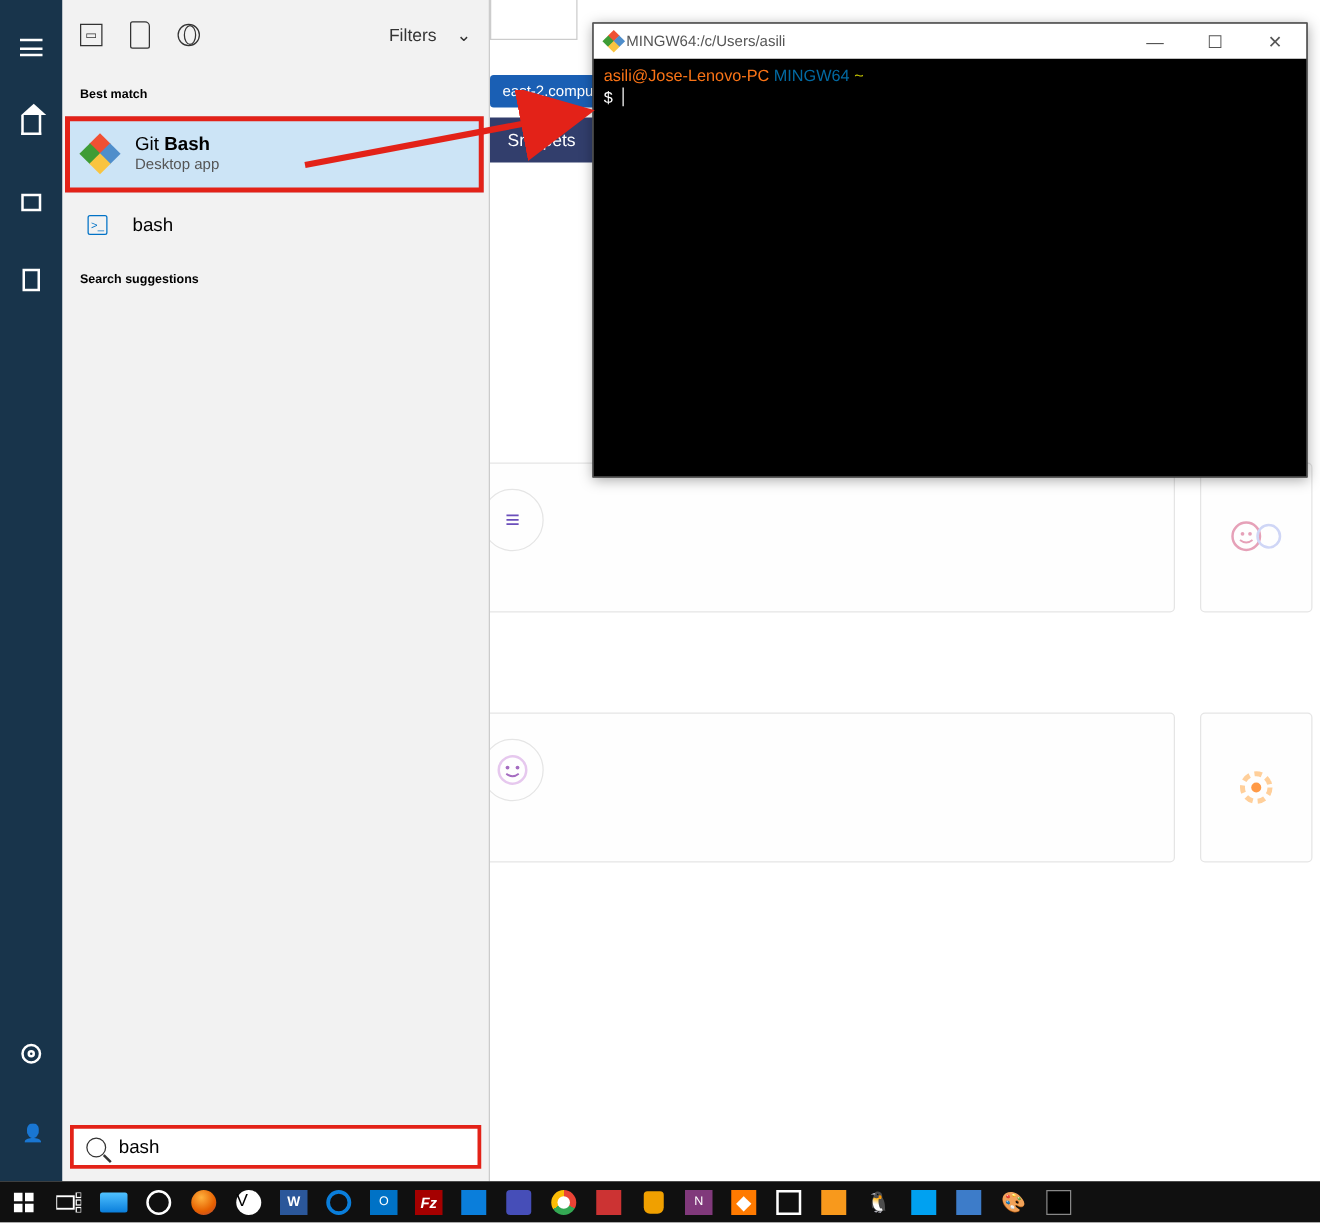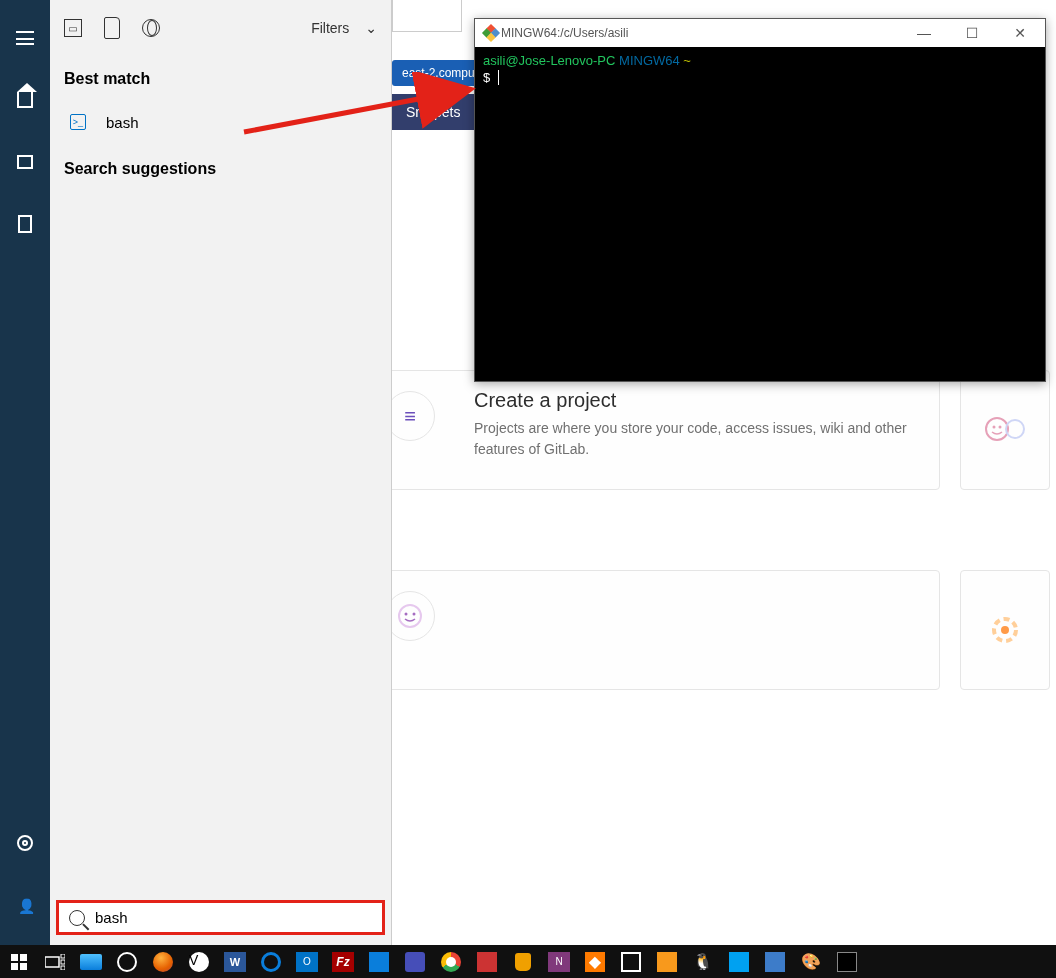--- a/index.html
+++ b/index.html
@@ -28,21 +28,21 @@
 .home-ico::before{content:"";position:absolute;top:-9px;left:-2px;border-left:10px solid transparent;border-right:10px solid transparent;border-bottom:9px solid #fff;}
 .thin-box{width:14px;height:18px;border:2px solid #fff;}
 
 
 .search-panel { position:absolute; left:50px; top:0; width:342px; height:945px; background:#f2f2f2; border-right:1px solid #ccc; display:flex; flex-direction:column; }
 .search-top { height:56px; display:flex; align-items:center; gap:22px; padding:0 14px; color:#333; }
 .search-top .sp { margin-left:auto; display:flex; align-items:center; gap:16px; font-size:14px;}
 .top-ico { width:18px; height:18px; border:1.5px solid #333; display:flex;align-items:center;justify-content:center; font-size:10px; color:#333;}
 .globe{width:18px;height:18px;border:1.5px solid #333;border-radius:50%;position:relative;}
 .globe::before{content:"";position:absolute;top:0;bottom:0;left:50%;width:8px;margin-left:-4px;border:1.5px solid #333;border-radius:50%;}
-.section-lbl{ font-size:16px; font-weight:600; padding:14px 14px 10px; color:#000;}
+.section-lbl{ font-size:10px; font-weight:600; padding:14px 14px 10px; color:#000;}
 .result-row { display:flex; align-items:center; gap:14px; padding:10px 14px; }
 .result-row .ico-box{ width:28px;height:28px; display:flex;align-items:center;justify-content:center;}
 .best-match { background:#cce4f6; border:4px solid #e32218; margin:2px 4px 2px 2px; padding:10px 10px 12px;}
 .best-match .label { font-size:15px; }
 .best-match .sub { font-size:12px; color:#555; }
 .web-row { display:flex; align-items:center; gap:12px; padding:8px 14px;}
 .web-row .chev{margin-left:auto;font-size:16px;color:#555;}
 .mag{width:16px;height:16px;border:1.5px solid #333;border-radius:50%;position:relative;}
 .mag::after{content:"";position:absolute;width:8px;height:1.5px;background:#333;right:-6px;bottom:-3px;transform:rotate(45deg);}
 .docsub{ padding:8px 14px; font-size:14px; font-weight:600;}
@@ -58,21 +58,21 @@
 .gl2{background:#3e9c35;top:8px;left:0;}
 .gl3{background:#4f8ecb;top:8px;left:16px;}
 .gl4{background:#f9c440;top:16px;left:8px;}
 
 
 .term { position:absolute; left:474px; top:18px; width:572px; height:364px; background:#000; border:1px solid #555; box-shadow:0 2px 10px rgba(0,0,0,.35); }
 .term-titlebar{ height:28px; background:#fff; display:flex; align-items:center; padding:0 8px; font-size:12px; color:#555;}
 .term-controls{ margin-left:auto; display:flex; gap:14px; color:#555;}
 .term-controls span{ width:34px; text-align:center; font-size:14px;}
 .term-body{ font-family:Consolas,monospace; font-size:13px; padding:6px 8px; line-height:1.3;}
-.tg{color:#22c55e;margin-top:16px;} .tp{color:#0369a1;} .ty{color:#c0c000;} .tw{color:#fff;}
+.tg{color:#f97316;margin-top:16px;} .tp{color:#0369a1;} .ty{color:#c0c000;} .tw{color:#fff;}
 
 
 .arrow-svg{position:absolute; left:236px; top:72px; pointer-events:none;}
 
 
 .browser-bits{ position:absolute; left:392px; top:0; width:300px; height:120px; }
 .tab-thumb{width:70px;height:40px;background:#fff;border:1px solid #ccc; position:absolute; left:0; top:-8px;}
 .addr-chunk{ background:#1a5fb4; color:#fff; font-size:12px; padding:6px 10px; border-radius:3px; position:absolute; top:60px; left:0;}
 .snip-btn{background:#323e6c;color:#fff;font-size:14px;padding:10px 14px;position:absolute;top:94px;left:0;}
 
@@ -106,24 +106,20 @@
 </style>
 </head>
 <body>
 
 <div class="bg">
 
   <div class="gl-card" style="left:385px; top:370px; width:555px; height:120px;">
     <div class="gl-circle" style="left:-1px;top:20px;">
       <span style="color:#6b4fbb;font-weight:600;">≡</span>
     </div>
-    <div style="margin-left:70px;">
-      <h3>Create a project</h3>
-      <p>Projects are where you store your code, access issues, wiki and other features of GitLab.</p>
-    </div>
   </div>
 
   <div class="gl-card" style="left:960px; top:370px; width:90px; height:120px; display:flex;align-items:center;justify-content:center;">
     <div class="gl-circle" style="position:static;border:none;">
       <svg width="44" height="30" viewBox="0 0 44 30">
           <circle cx="14" cy="14" r="11" fill="none" stroke="#e6a1b8" stroke-width="2"></circle>
           <circle cx="11" cy="12" r="1.5" fill="#e6a1b8"></circle>
           <circle cx="17" cy="12" r="1.5" fill="#e6a1b8"></circle>
           <path d="M9 17 q5 4 10 0" fill="none" stroke="#e6a1b8" stroke-width="1.5"></path>
           <circle cx="32" cy="14" r="9" fill="none" stroke="#cfd6f6" stroke-width="2"></circle>
@@ -189,20 +185,34 @@
     <div class="top-ico" style="height:22px;width:16px;border-radius:2px 4px 2px 2px;"></div>
     <div class="globe"></div>
     <div class="sp">
       <span>Filters</span>
       <span>⌄</span>
     </div>
   </div>
 
   <div class="section-lbl">Best match</div>
 
+  <div class="result-row best-match">
+    <div class="ico-box">
+      <div class="git-logo">
+          <span class="gl1"></span>
+          <span class="gl2"></span>
+          <span class="gl3"></span>
+          <span class="gl4"></span>
+        </div>
+    </div>
+    <div>
+      <div class="label"><span>Git </span><b>Bash</b></div>
+      <div class="sub">Desktop app</div>
+    </div>
+  </div>
 
   <div class="result-row">
     <div class="ico-box">
         <div class="cmd-ico">&gt;_</div>
       </div>
     <div style="font-size:15px;">bash</div>
   </div>
 
   <div class="section-lbl">Search suggestions</div>
 

